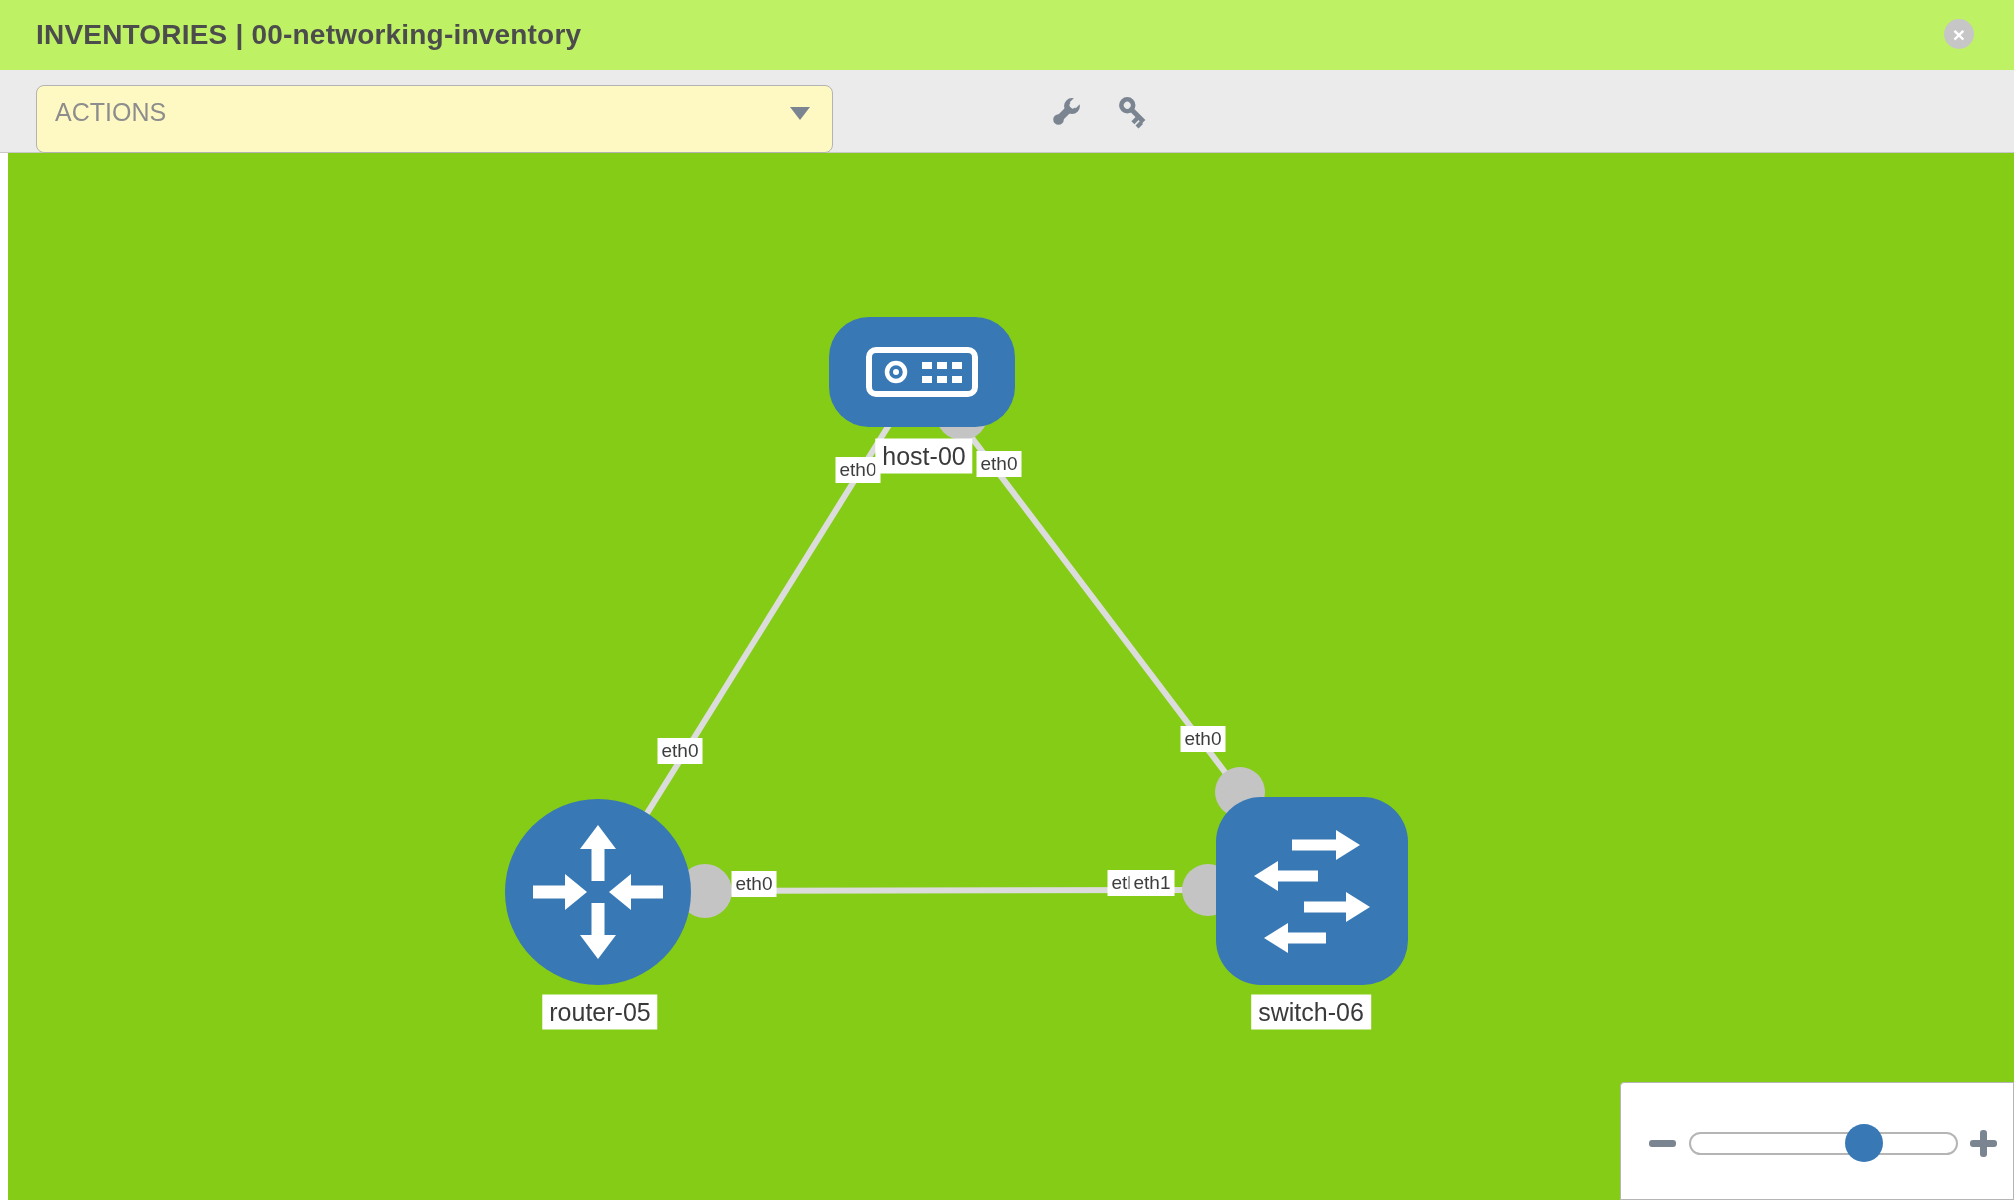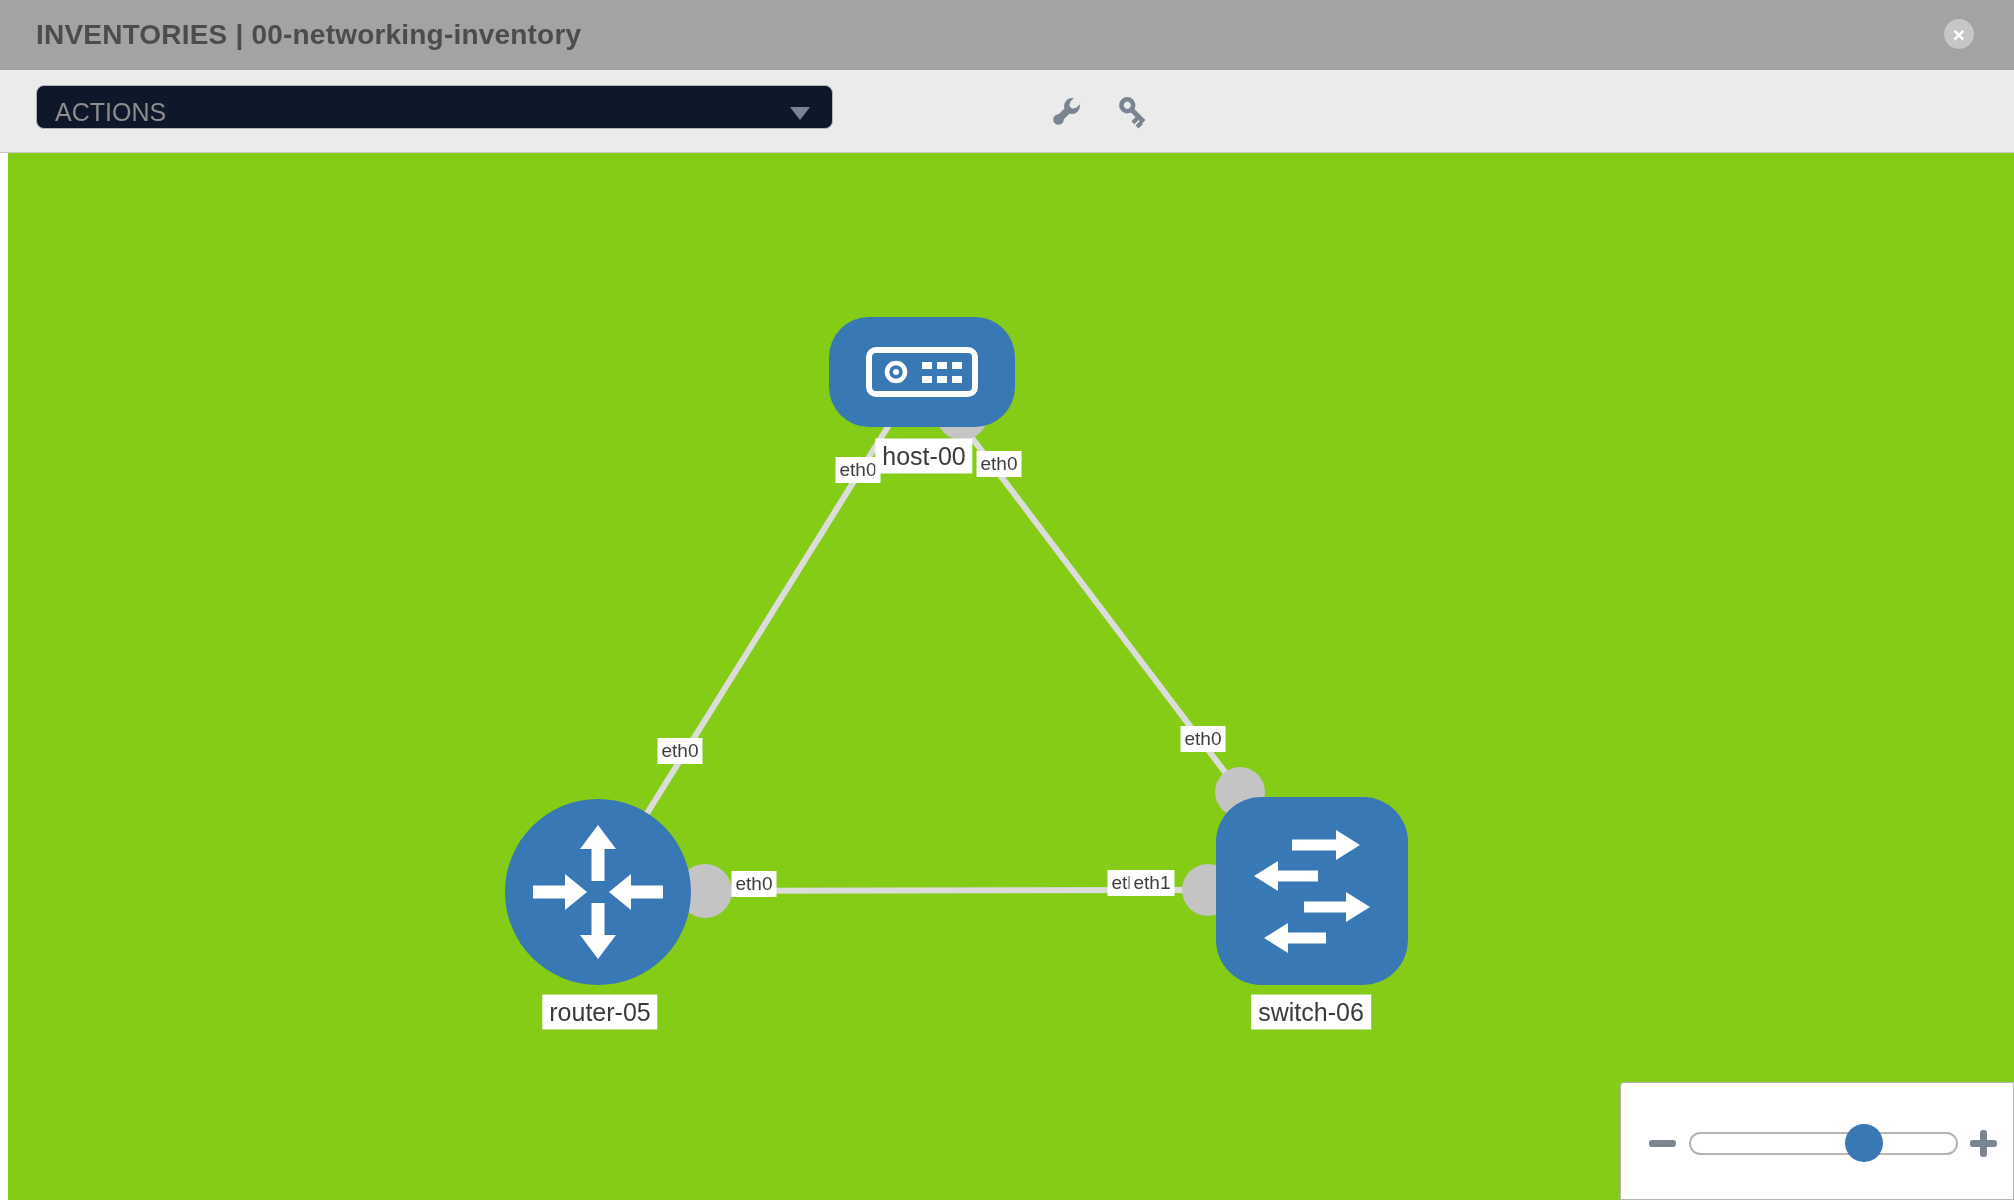--- a/index.html
+++ b/index.html
@@ -1,30 +1,30 @@
 <!DOCTYPE html>
 <html style="--node-blue: #3878b5; --link-gray: #dcdcdc; --port-gray: #c4c4c4; --icon-gray: #7b8591;"><head>
 <meta charset="utf-8">
 <style>
   html,body{margin:0;padding:0;}
   body{width:2014px;height:1200px;overflow:hidden;position:relative;
        font-family:"Liberation Sans",sans-serif;background:#ffffff;}
 
   
-  .header{position:absolute;top:0;left:0;width:2014px;height:70px;background:#a3a3a3;}
+  .header{position:absolute;top:0;left:0;width:2014px;height:70px;background:#bef264;}
   .page-title{position:absolute;left:36px;top:0;line-height:70px;
               font-size:28px;font-weight:700;color:#4c4c4c;letter-spacing:.2px;}
   .close-btn{position:absolute;right:40px;top:19px;width:30px;height:30px;border-radius:50%;
              background:#c6c6c6;color:#ffffff;display:flex;align-items:center;justify-content:center;
              font-size:21px;font-weight:700;cursor:pointer;line-height:1;}
 
   
   .toolbar{position:absolute;top:70px;left:0;width:2014px;height:83px;background:#ebebeb;
            border-bottom:1px solid #c9c9c9;box-sizing:border-box;}
-  .select-box{position:absolute;top:15px;height:44px;background:#0f172a;
+  .select-box{position:absolute;top:15px;height:68px;background:#fef9c3;
               border:1px solid #b3b3b3;border-radius:8px;box-sizing:border-box;cursor:pointer;}
   .actions-box{left:36px;width:797px;}
   .search-box{left:1183px;width:795px;}
   .select-label{position:absolute;left:18px;top:0;line-height:52px;font-size:25px;color:#8d8d8d;}
   .search-input{position:absolute;left:18px;top:0;width:690px;height:52px;border:none;outline:none;
                 background:transparent;font-size:25px;font-family:inherit;color:#666;padding:0;}
   .search-input::placeholder{color:#99a0a8;opacity:1;}
   .chev{position:absolute;right:22px;top:21px;width:0;height:0;
         border-left:10px solid transparent;border-right:10px solid transparent;
         border-top:13px solid var(--icon-gray,#7b8591);}

